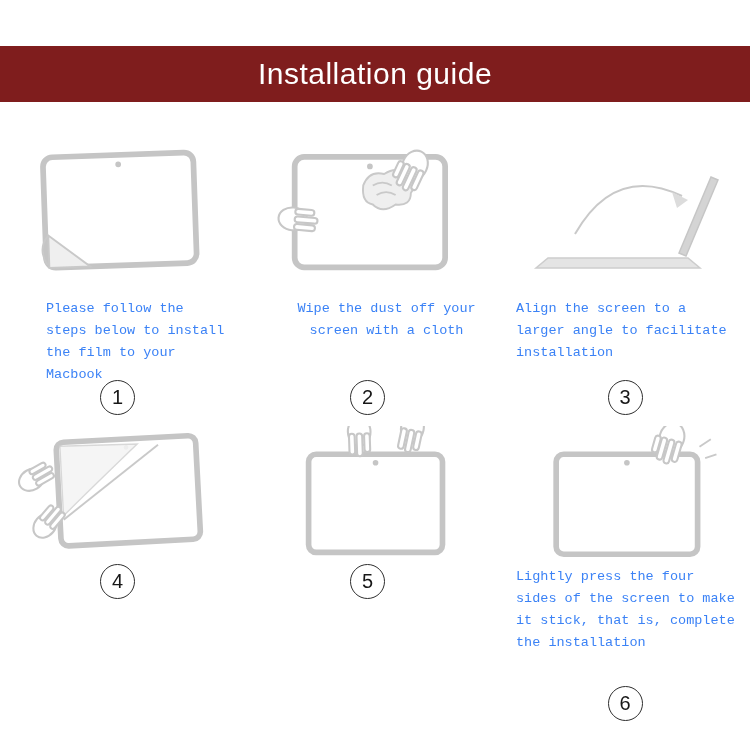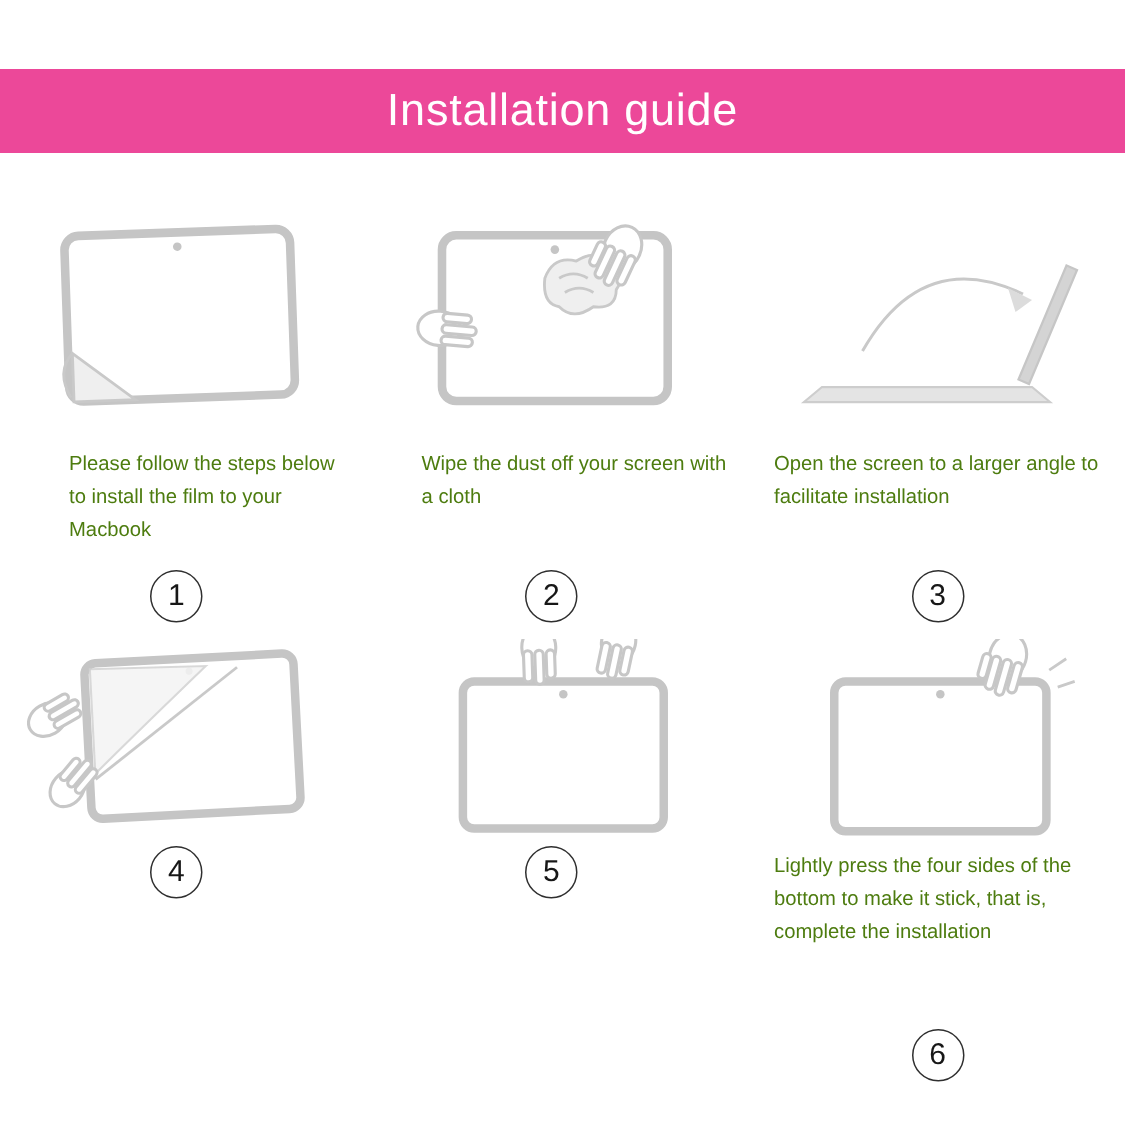--- a/index.html
+++ b/index.html
@@ -1,34 +1,34 @@
 <!DOCTYPE html>
 <html><head>
 <meta charset="utf-8">
 <style>
   html,body{margin:0;padding:0;background:#ffffff;}
   body{width:750px;height:750px;font-family:"Liberation Sans",sans-serif;-webkit-font-smoothing:antialiased;}
   .page{position:relative;width:750px;height:750px;background:#fff;overflow:hidden;}
 
-  .banner{position:absolute;top:46px;left:0;width:750px;height:56px;background:#ec4899;
+  .banner{position:absolute;top:46px;left:0;width:750px;height:56px;background:#7f1d1d;
           display:flex;align-items:center;justify-content:center;}
   .banner-title{color:#ffffff;font-size:30px;font-weight:400;letter-spacing:.5px;}
 
   .grid{position:absolute;top:140px;left:0;width:750px;
         display:grid;grid-template-columns:235px 265px 250px;}
 
   .cell{display:flex;flex-direction:column;}
   .icon-box{display:flex;align-items:center;justify-content:center;}
   .r1 .icon-box{height:148px;}
   .r2 .icon-box{height:132px;}
-  .caption{font-size:13.5px;line-height:1.62;color:#4d7c0f;padding-right:8px;box-sizing:border-box;}
+  .caption{font-size:13.5px;line-height:1.62;color:#3b82f6;padding-right:8px;box-sizing:border-box;font-family:Liberation Mono, monospace;}
   .r1 .caption{height:86px;padding-top:10px;}
   .r2 .caption{height:122px;padding-top:8px;}
   .c1 .caption{padding-left:46px;}
-  .c2 .caption{padding-left:46px;}
+  .c2 .caption{padding-left:46px;text-align:center;}
   .c3 .caption{padding-left:16px;}
 
   .num-wrap{display:flex;justify-content:center;align-items:flex-start;height:52px;}
   .num-circle{width:33px;height:33px;border:1.5px solid #2f2f2f;border-radius:50%;
               display:flex;align-items:center;justify-content:center;
               font-size:20px;color:#171717;margin-top:6px;}
 
   svg .frame{fill:#ffffff;stroke:#c5c5c5;stroke-width:6;}
   svg .line{fill:none;stroke:#c9c9c9;stroke-width:2;}
   svg .soft{fill:#efefef;stroke:#c9c9c9;stroke-width:2;}
@@ -92,21 +92,21 @@
 
     <div class="cell c3 r1">
       <div class="icon-box">
         <svg width="210" height="145" viewBox="0 0 210 145">
           <path d="M28,116 L168,116 L180,126 L16,126 Z" fill="#e4e4e4" stroke="#cdcdcd" stroke-width="1.5"></path>
           <path d="M166,114 L198,38 L191,35 L159,111 Z" fill="#d4d4d4" stroke="#c6c6c6" stroke-width="1.5"></path>
           <path class="line" d="M55,92 Q95,22 162,54" stroke="#dcdcdc" stroke-width="2.5"></path>
           <polygon points="168,58 152,50 157,66" fill="#dcdcdc"></polygon>
         </svg>
       </div>
-      <div class="caption">Open the screen to a larger angle to facilitate installation</div>
+      <div class="caption">Align the screen to a larger angle to facilitate installation</div>
       <div class="num-wrap">
         <div class="num-circle">3</div>
       </div>
     </div>
 
     <div class="cell c1 r2">
       <div class="icon-box">
         <svg width="200" height="132" viewBox="0 0 210 140">
           <g transform="rotate(-3 110 70)">
             <rect class="frame" x="42" y="14" width="148" height="110" rx="8"></rect>
@@ -165,20 +165,20 @@
           <path class="line" d="M184,22 L196,14 M190,34 L202,30" stroke="#d4d4d4"></path>
           <g transform="translate(152,22) rotate(196)">
             <ellipse class="hand-part" cx="0" cy="10" rx="13" ry="16"></ellipse>
             <rect class="hand-part" x="-12" y="-14" width="6" height="22" rx="3"></rect>
             <rect class="hand-part" x="-4" y="-18" width="6" height="26" rx="3"></rect>
             <rect class="hand-part" x="4" y="-16" width="6" height="24" rx="3"></rect>
             <rect class="hand-part" x="11" y="-10" width="6" height="18" rx="3"></rect>
           </g>
         </svg>
       </div>
-      <div class="caption">Lightly press the four sides of the bottom to make it stick, that is, complete the installation</div>
+      <div class="caption">Lightly press the four sides of the screen to make it stick, that is, complete the installation</div>
       <div class="num-wrap">
         <div class="num-circle">6</div>
       </div>
     </div>
 
   </div>
 </div>
 
 </body></html>

